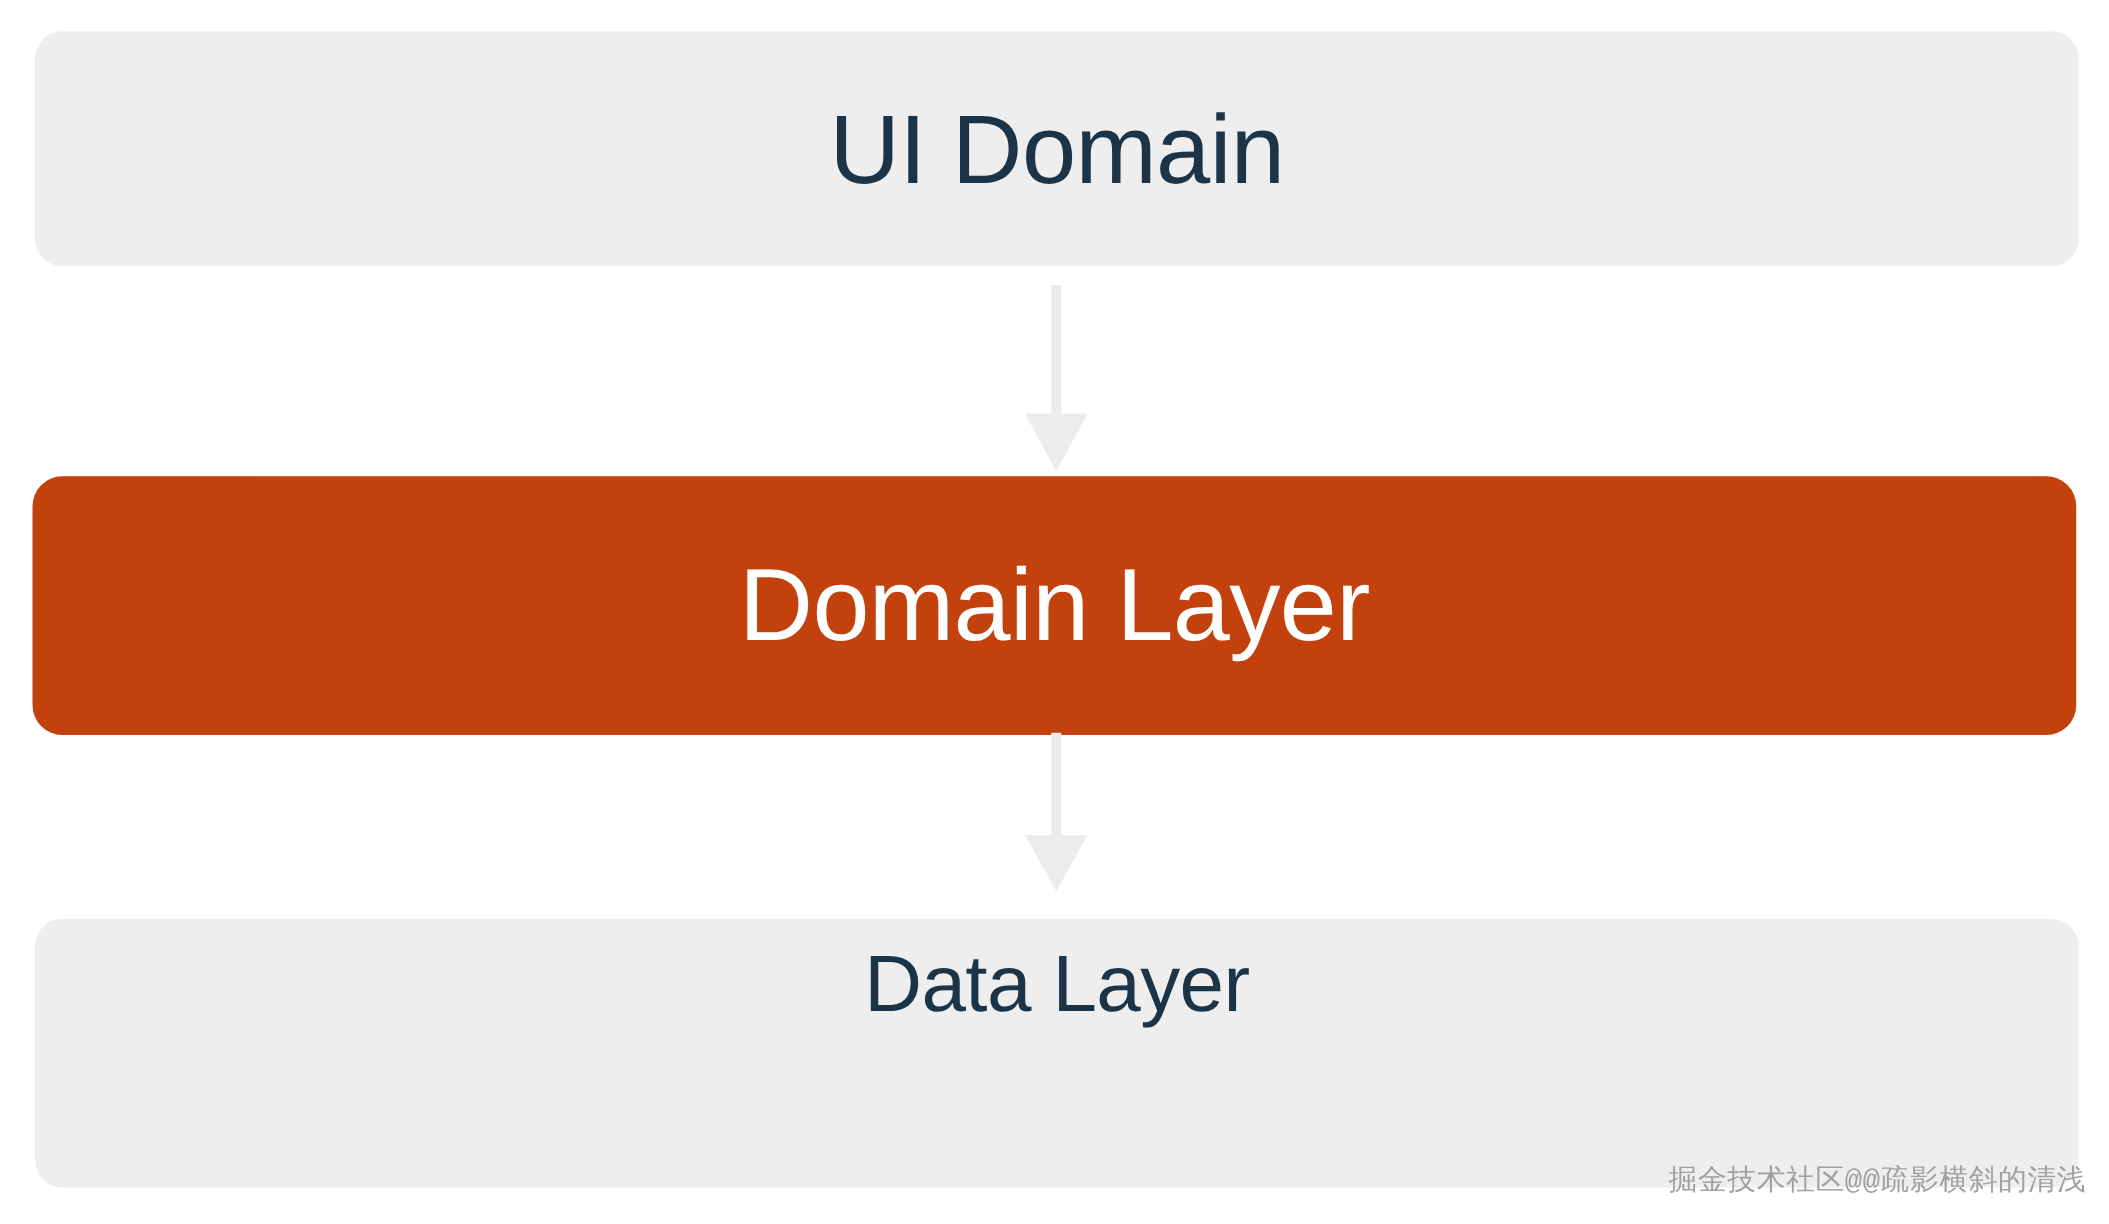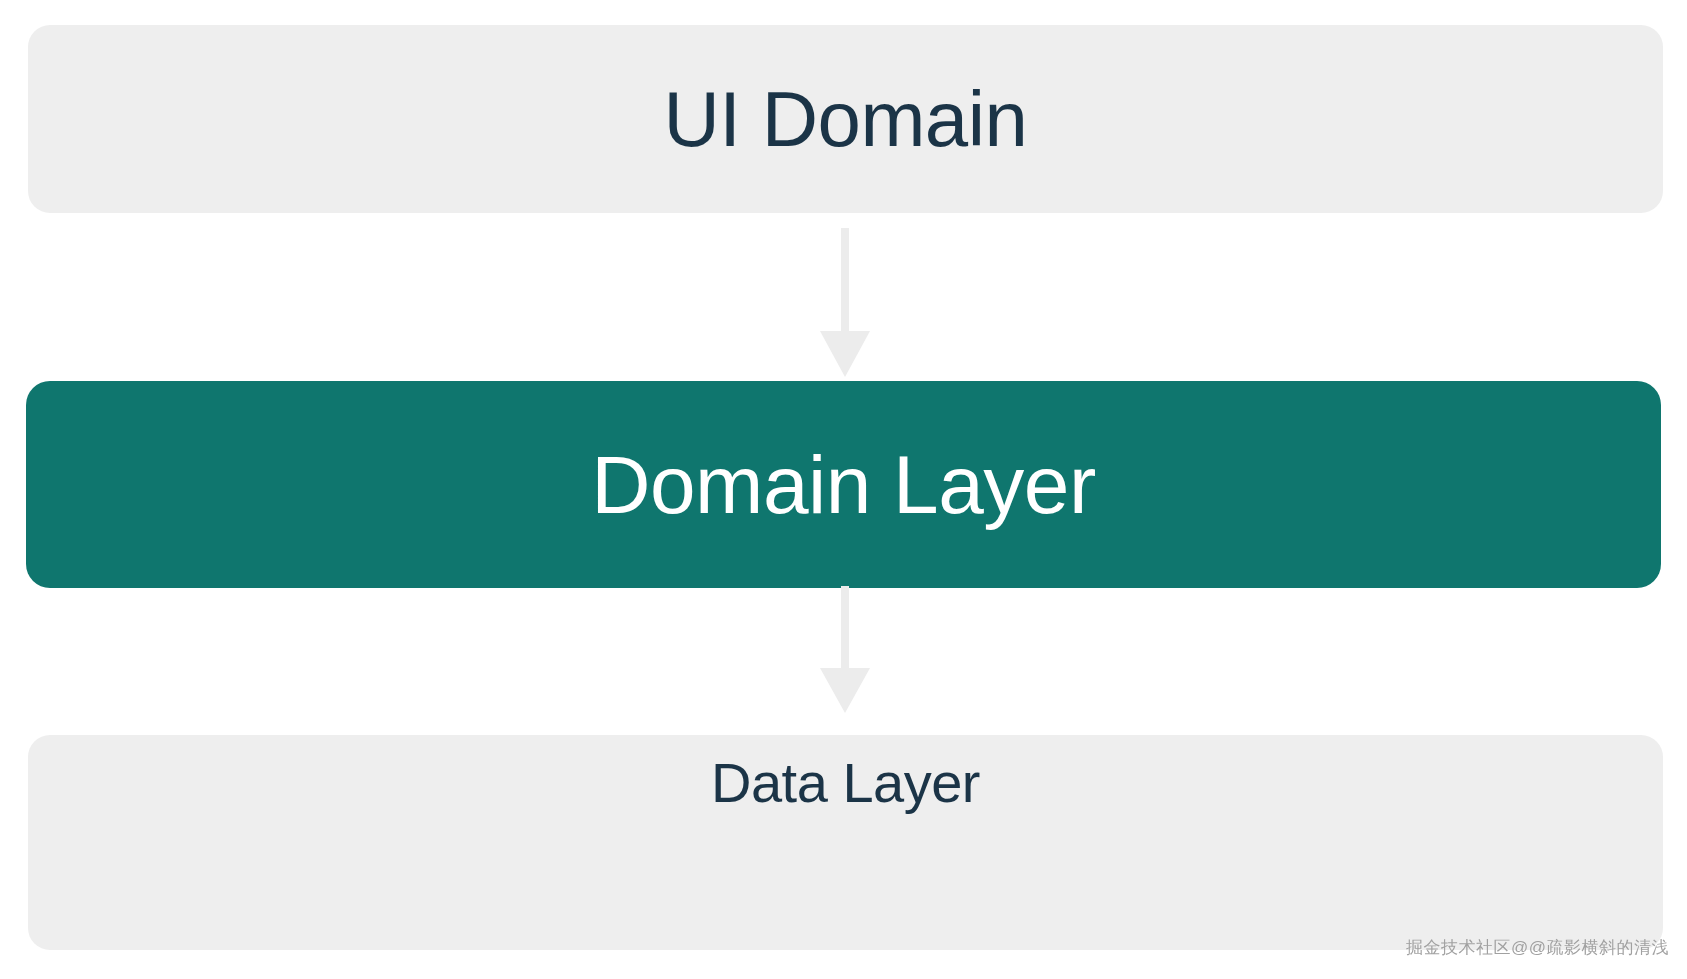--- a/index.html
+++ b/index.html
@@ -53,42 +53,42 @@
     color: #1b3447;
     font-size: 78px;
   }
 
   
   #domain-layer-box {
     left: 26px;
     top: 381px;
     width: 1635px;
     height: 207px;
-    background: #0f766e;
+    background: #c2410c;
     border-radius: 24px;
   }
   #domain-layer-box .layer-label {
     color: #ffffff;
     font-size: 82px;
   }
 
   
   #data-layer-box {
     left: 28px;
     top: 735px;
     width: 1635px;
     height: 215px;
     background: #eeeeee;
     border-radius: 22px;
     align-items: flex-start;
     padding-top: 20px;
   }
   #data-layer-box .layer-label {
     color: #1b3447;
-    font-size: 56px;
+    font-size: 64px;
   }
 
   
   .arrow {
     position: absolute;
     left: 0;
     top: 0;
   }
   .arrow svg {
     display: block;
@@ -101,22 +101,22 @@
   #arrow-domain-to-data {
     left: 818px;
     top: 586px;
   }
 
   
   #watermark {
     position: absolute;
     right: 18px;
     bottom: 20px;
-    font-family: Liberation Sans, sans-serif;
-    font-size: 17px;
+    font-family: Liberation Mono, monospace;
+    font-size: 23px;
     color: #9a9a9a;
     letter-spacing: 0.5px;
     white-space: nowrap;
     opacity: 0.92;
   }
 </style>
 </head>
 <body>
 
 <div id="diagram">

